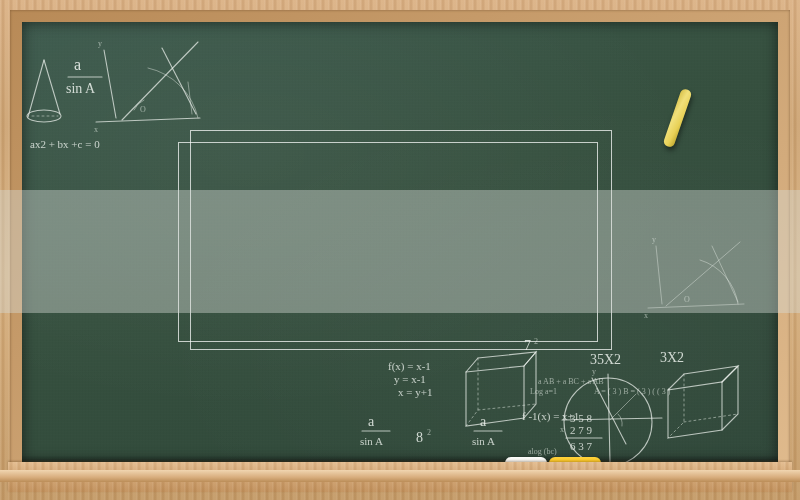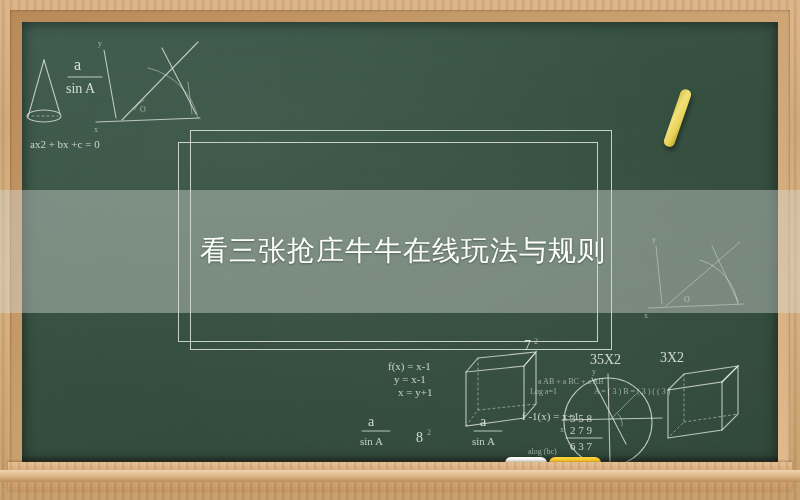--- a/index.html
+++ b/index.html
@@ -333,21 +333,20 @@
     </div>
 
     <div class="deco-rect deco-rect-outer" style="left:168px; top:108px; width:422px; height:220px;"></div>
     <div class="deco-rect deco-rect-inner" style="left:156px; top:120px; width:420px; height:200px;"></div>
 
     <div class="chalk-stick-yellow-board" style="left:650px; top:66px;"></div>
   </div>
 
   <div class="title-band"></div>
 
-  <div class="title-text">看三张抢庄牛牛在线玩法与规则</div>
 
   <div class="ledge-shadow"></div>
   <div class="chalk-stick-white"></div>
   <div class="chalk-stick-yellow-ledge"></div>
 
   <div class="ledge"></div>
   <div class="ledge-lip"></div>
 
 </div>
 

